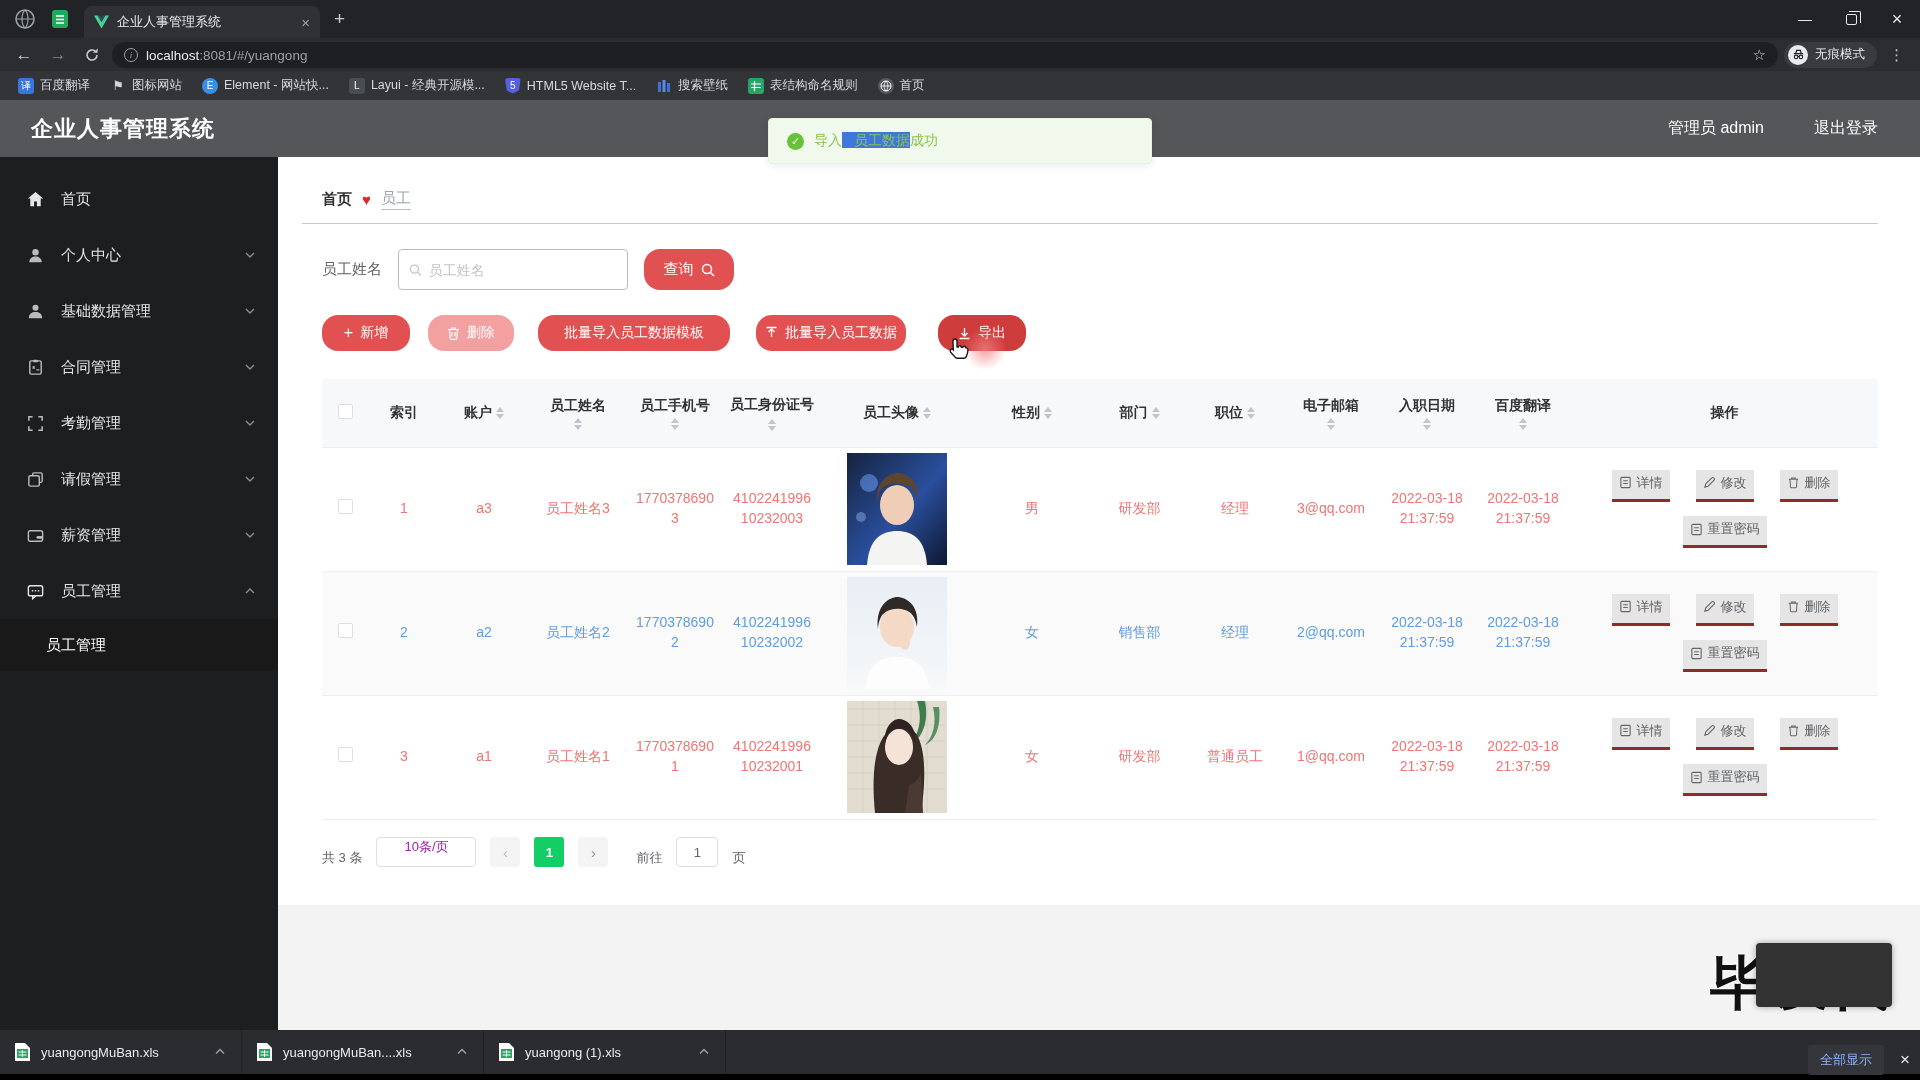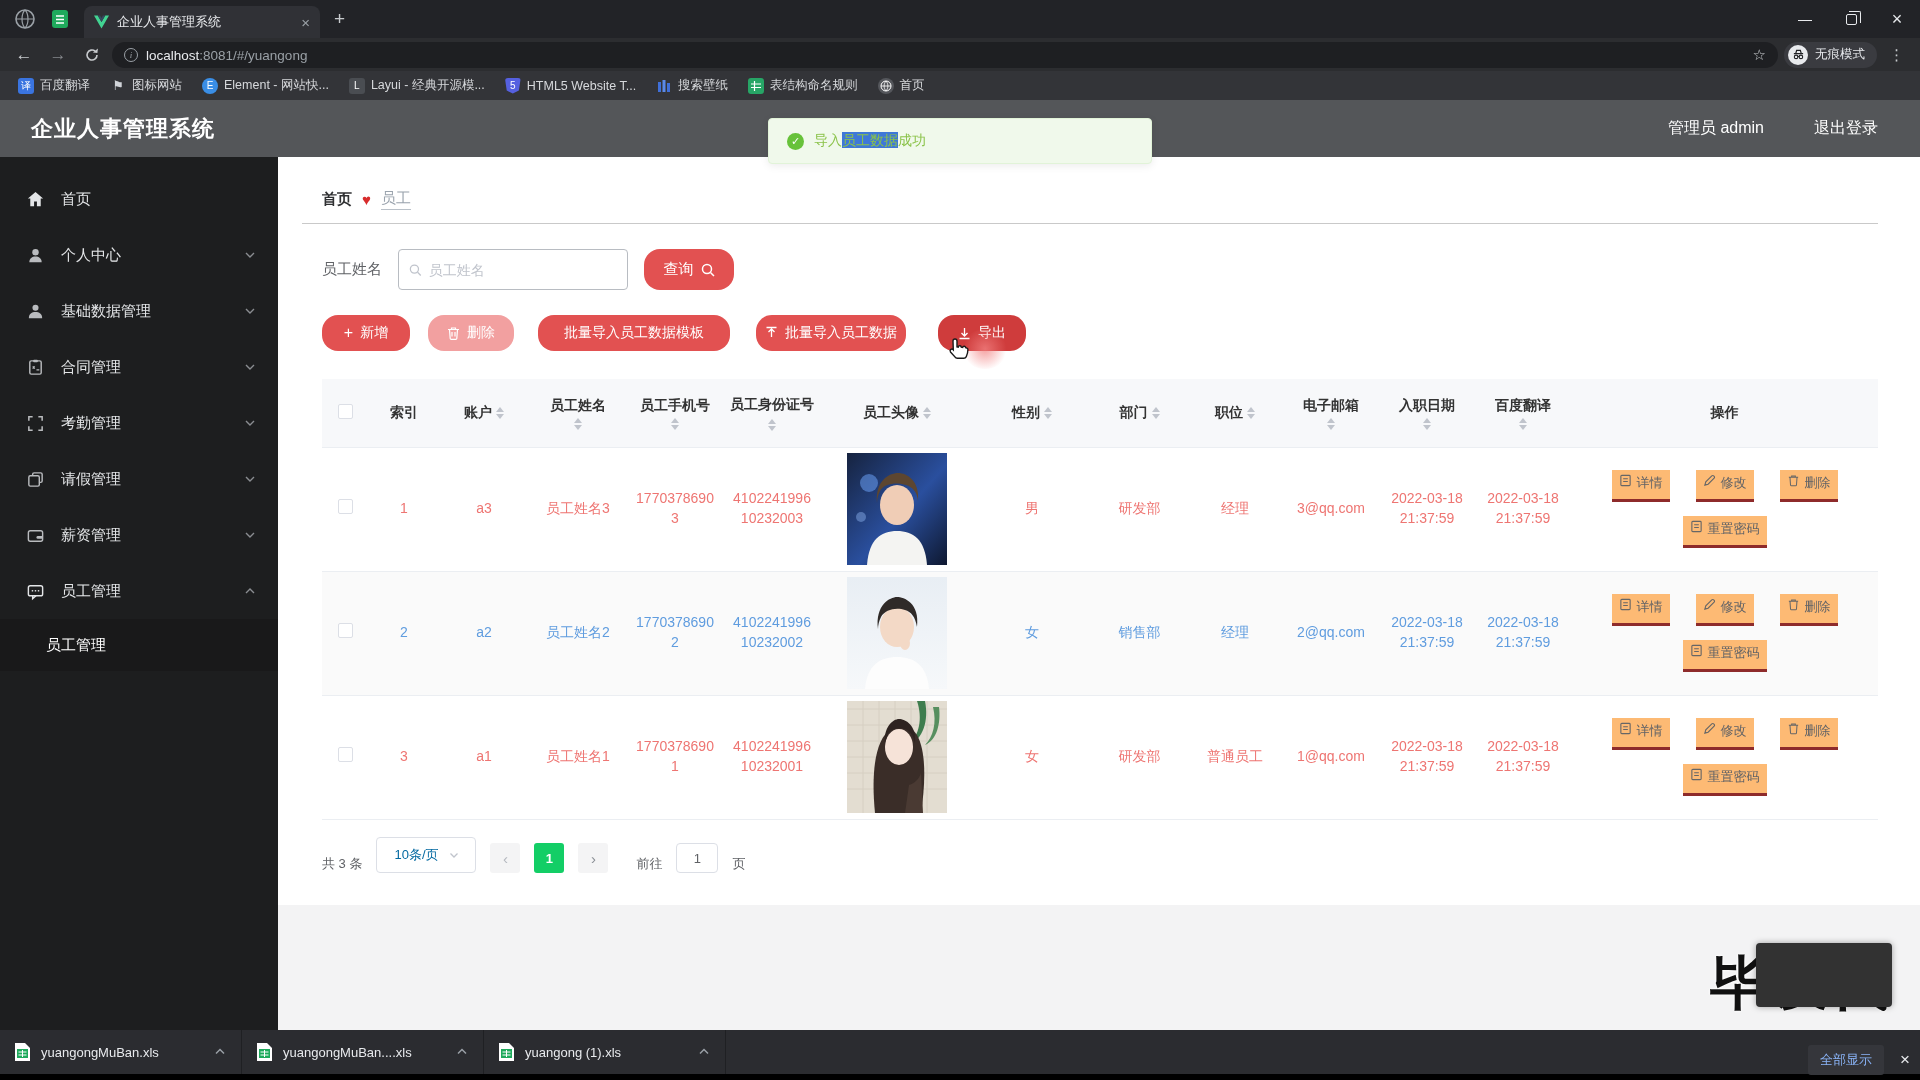--- a/index.html
+++ b/index.html
@@ -80,39 +80,39 @@
   .th-inner { display:flex; align-items:center; justify-content:center; gap:4px; flex-wrap:wrap; line-height:1.5; }
   .th-inner.stack { flex-direction:column; gap:2px; }
   .caret { display:inline-flex; flex-direction:column; gap:2px; }
   .caret i { display:block; width:0; height:0; border-left:4px solid transparent; border-right:4px solid transparent; }
   .caret .up { border-bottom:5px solid #c0c4cc; }
   .caret .dn { border-top:5px solid #c0c4cc; }
   .cbx { width:15px; height:15px; border:1px solid #dcdfe6; border-radius:2px; background:#fff; display:inline-block; }
   .avatar { width:100px; height:112px; display:inline-block; vertical-align:middle; }
   .ops { display:flex; flex-direction:column; gap:14px; align-items:center; color:#606266; }
   .ops-line { display:flex; gap:26px; }
-  .op-btn { display:inline-flex; align-items:flex-start; gap:5px; font-size:13px; color:#606266; background:#fdba74; padding:4px 7px 7px; border-bottom:3px solid #8e2b2b; cursor:pointer; }
+  .op-btn { display:inline-flex; align-items:center; gap:5px; font-size:13px; color:#606266; background:#e5e5e5; padding:4px 7px 7px; border-bottom:3px solid #8e2b2b; cursor:pointer; }
   .op-btn svg { width:13px; height:13px; }
 
   
   .pager { position:absolute; left:44px; top:680px; display:flex; align-items:flex-end; gap:14px; font-size:13px; color:#606266; }
-  .psize { width:100px; height:36px; border:1px solid #dcdfe6; border-radius:4px; display:flex; align-items:center; justify-content:center; gap:10px; color:#0369a1; }
+  .psize { width:100px; height:30px; border:1px solid #dcdfe6; border-radius:4px; display:flex; align-items:center; justify-content:center; gap:10px; color:#a21caf;flex-direction:column; }
   .pbtn { width:30px; height:30px; border-radius:3px; background:#f4f4f5; color:#b4b8bf; display:flex; align-items:center; justify-content:center; font-size:15px; }
   .pcur { width:30px; height:30px; border-radius:3px; background:#13ce66; color:#fff; font-weight:bold; display:flex; align-items:center; justify-content:center; }
   .goto-input { width:42px; height:30px; border:1px solid #dcdfe6; border-radius:4px; text-align:center; font-size:13px; color:#606266; outline:none; }
 
   .main-footer { position:absolute; left:0; right:0; bottom:0; height:125px; background:#f3f3f4; }
   .watermark { position:absolute; right:30px; top:40px; font-size:58px; font-weight:900; color:#111; letter-spacing:2px; text-shadow:0 0 3px #fff, 0 0 3px #fff; white-space:nowrap; }
   .redact { position:absolute; right:28px; top:38px; width:136px; height:64px; background:#323232; border-radius:4px; box-shadow:0 0 6px rgba(0,0,0,.35); }
 
   
   .toast { position:absolute; left:768px; top:118px; width:384px; height:46px; background:#f0f9eb; border:1px solid #e1f3d8; border-radius:4px; display:flex; align-items:center; padding:0 18px; gap:10px; z-index:60; box-shadow:0 2px 8px rgba(0,0,0,.08); }
   .toast-ico { width:17px; height:17px; border-radius:50%; background:#67c23a; color:#fff; font-size:11px; display:flex; align-items:center; justify-content:center; flex:none; }
   .toast-text { font-size:14px; color:#8bc34a; }
-  .toast-text .sel { background:#3e78d8; }
+  .toast-text .sel { background:#3e78d8;padding-left:12px; }
 
   
   .dlbar { height:44px; background:#2b2c30; display:flex; align-items:center; position:relative; }
   .chip { width:242px; height:44px; display:flex; align-items:center; padding:0 8px 0 14px; gap:10px; border-right:1px solid #1f2023; }
   .chip-name { color:#e8eaed; font-size:13px; flex:1; white-space:nowrap; overflow:hidden; }
   .chip-chev { width:26px; height:26px; display:flex; align-items:center; justify-content:center; }
   .dl-right { position:absolute; right:10px; display:flex; align-items:center; gap:16px;margin-top:16px; }
   .showall { color:#8ab4f8; font-size:13px; background:#35363b; padding:6px 12px; border-radius:3px; }
   .dl-close { color:#e8eaed; font-size:17px; }
   .bottom-strip { height:6px; background:#000; }

